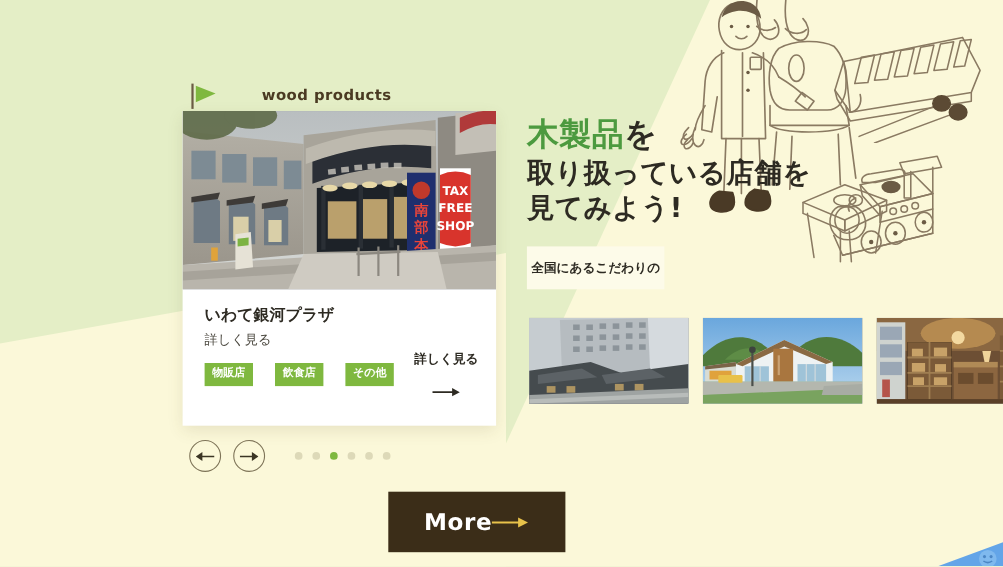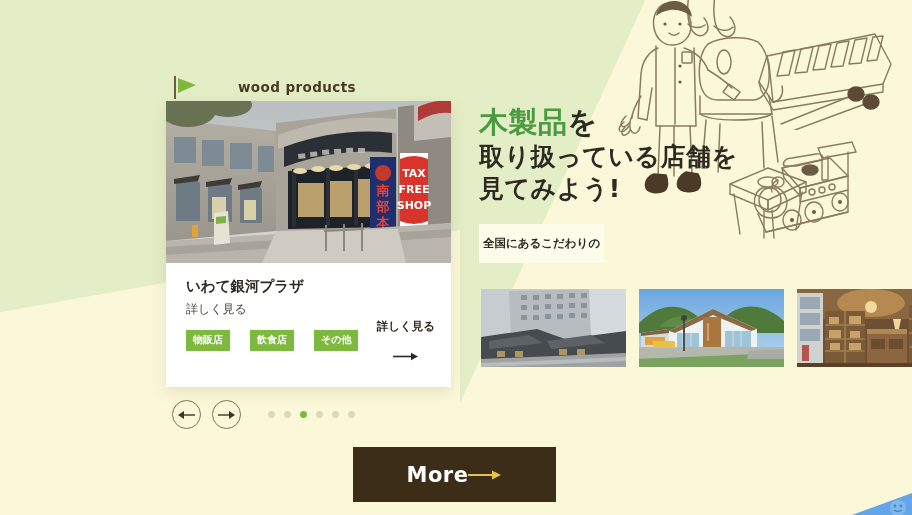--- a/index.html
+++ b/index.html
@@ -231,21 +231,21 @@
     position: relative;
     background: #9aa0a2;
     flex: 0 0 auto;
   }
 
   
   .more-btn {
     position: absolute;
     left: 353px;
     top: 447px;
-    width: 203px;
+    width: 161px;
     height: 55px;
     background: #3b2d18;
     border: none;
     display: flex;
     align-items: center;
     justify-content: center;
     cursor: pointer;
     z-index: 9;
     padding: 16px;
   }

